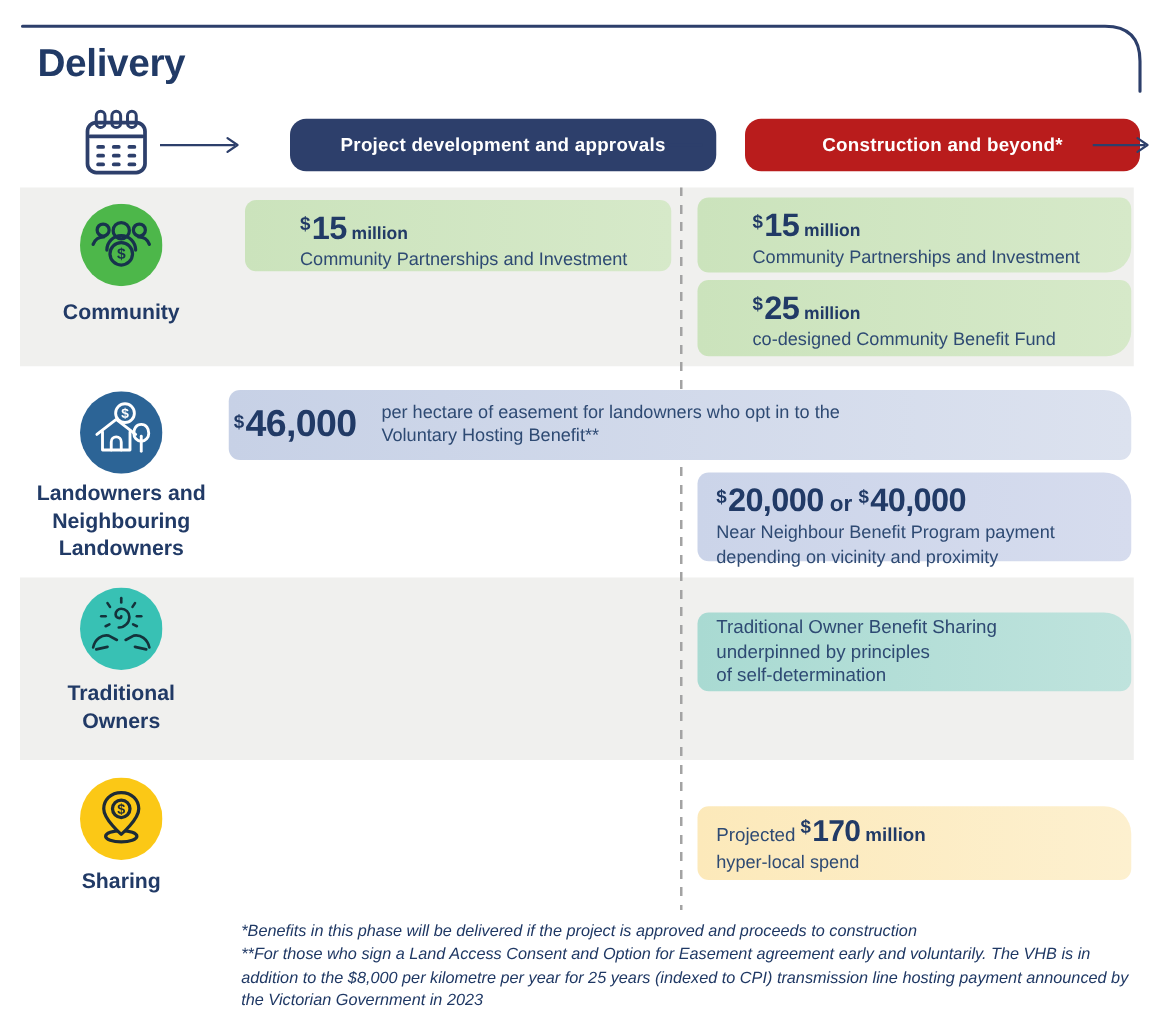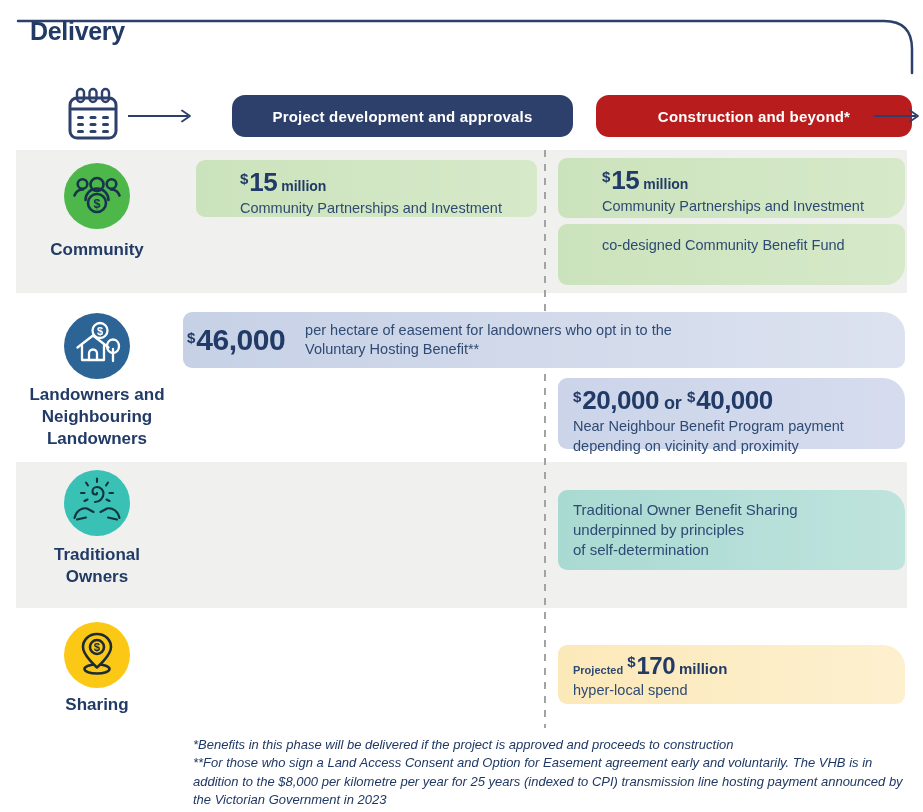--- a/index.html
+++ b/index.html
@@ -3,21 +3,21 @@
 <meta charset="utf-8">
 <style>
   html,body{margin:0;padding:0;background:#ffffff;}
   .canvas{
     position:relative;width:923px;height:812px;background:#ffffff;overflow:hidden;
     font-family:"Liberation Sans",sans-serif;color:#213a66;
   }
   svg{display:block;}
   
   .page-border{position:absolute;left:0;top:0;}
-  .page-title{position:absolute;left:30px;top:17px;font-size:25px;font-weight:800;letter-spacing:-0.3px;color:#213a66;}
+  .page-title{position:absolute;left:30px;top:33px;font-size:31px;font-weight:800;letter-spacing:-0.3px;color:#213a66;}
   .calendar-wrap{position:absolute;left:64px;top:86px;}
   .arrow{position:absolute;}
   .pill{
     position:absolute;top:95px;height:42px;border-radius:13px;color:#ffffff;
     display:flex;align-items:center;justify-content:center;
     font-size:15px;font-weight:700;letter-spacing:0.2px;margin-left:36px;
   }
   .pill-1{left:196px;width:341px;background:#2d3f6b;}
   .pill-2{left:560px;width:316px;background:#b91c1c;}
   .pill-link{position:absolute;top:115px;left:535px;width:27px;height:2px;background:#2d3f6b;}
@@ -37,39 +37,39 @@
     font-size:17px;font-weight:800;line-height:1.28;color:#213a66;white-space:pre-line;
   }
   
   .card{position:absolute;box-sizing:border-box;border-radius:9px;padding:9px 15px;}
   .card .line1{line-height:1.05;}
   .cur{font-size:15px;font-weight:800;position:relative;top:-7px;margin-right:1px;color:#213a66;}
   .amt{font-size:26px;font-weight:800;letter-spacing:-0.5px;color:#213a66;}
   .amt-lg{font-size:30px;}
   .unit{font-size:14px;font-weight:700;margin-left:4px;color:#213a66;}
   .conj{font-size:18px;font-weight:600;margin:0 5px;color:#213a66;}
-  .prefix{font-size:11px;font-weight:700;color:#2e4a73;margin-right:4px;}
+  .prefix{font-size:15px;font-weight:400;color:#2e4a73;margin-right:4px;}
   .desc{font-size:14.5px;color:#2e4a73;white-space:pre-line;line-height:1.33;margin-top:3px;}
   .card-green{background:linear-gradient(90deg,#cbe3bc,#d6e9c9);padding-left:44px;}
   .card-community-dev{left:196px;top:160px;width:341px;height:57px;}
   .card-community-c1{left:558px;top:158px;width:347px;height:60px;border-radius:9px 9px 20px 9px;}
   .card-community-c2{left:558px;top:224px;width:347px;height:61px;border-radius:9px 9px 20px 9px;}
   .card-span{
     left:183px;top:312px;width:722px;height:56px;
     background:linear-gradient(90deg,#c7d1e6,#dce2ef);
     border-radius:9px 22px 9px 9px;
     display:flex;align-items:center;padding:4px 4px;
   }
   .card-span .desc{margin:0 0 0 20px;}
   .card-landowners-c{
     left:558px;top:378px;width:347px;height:71px;
     background:linear-gradient(90deg,#cbd4e9,#d6dcee);border-radius:9px 22px 9px 9px;
   }
   .card-teal{
-    left:558px;top:490px;width:347px;height:80px;
+    left:558px;top:490px;width:347px;height:63px;
     background:linear-gradient(90deg,#a9dad2,#bfe3dd);border-radius:9px 22px 9px 9px;
     display:flex;align-items:center;
   }
   .card-teal .desc{font-size:15px;margin:0;}
   .card-yellow{
     left:558px;top:645px;width:347px;height:59px;
     background:linear-gradient(90deg,#fce9ba,#fdf0cf);border-radius:9px 22px 9px 9px;
     padding-top:8px;
   }
   
@@ -158,20 +158,23 @@
   </div>
 
   <div class="card card-green card-community-c1">
     <div class="line1">
       <span class="cur">$</span><span class="amt">15</span><span class="unit">million</span>
     </div>
     <div class="desc">Community Partnerships and Investment</div>
   </div>
 
   <div class="card card-green card-community-c2">
+    <div class="line1">
+      <span class="cur">$</span><span class="amt">25</span><span class="unit">million</span>
+    </div>
     <div class="desc">co-designed Community Benefit Fund</div>
   </div>
 
   <div class="row-icon" style="top:313px;">
     <svg width="66" height="66" viewBox="0 0 66 66">
       <circle cx="33" cy="33" r="33" fill="#2c6496"></circle>
       <g fill="none" stroke="#ffffff" stroke-width="2.3" stroke-linecap="round" stroke-linejoin="round">
         <circle cx="36" cy="17.5" r="7.5"></circle>
         <path d="M13.5,34.5 L29,22.5 L44.5,34.5"></path>
         <path d="M18,32.5 V47 H40 V32.5"></path>

